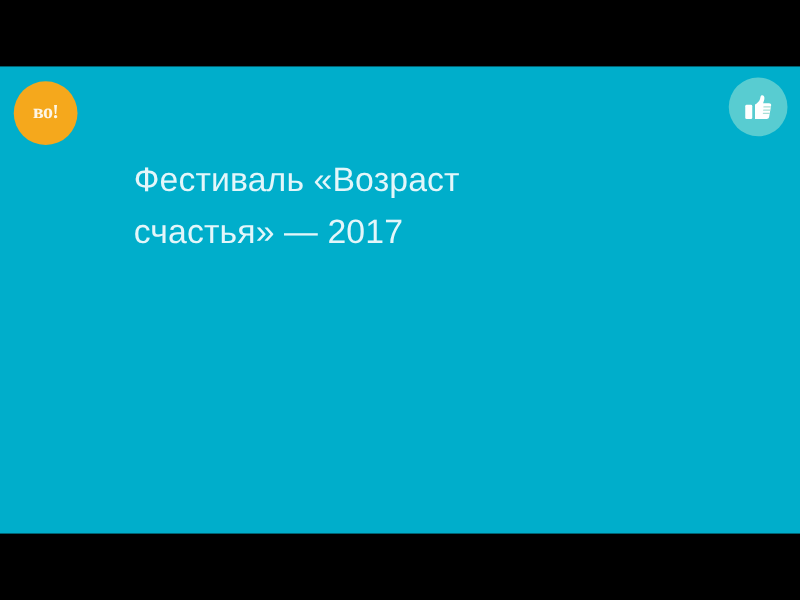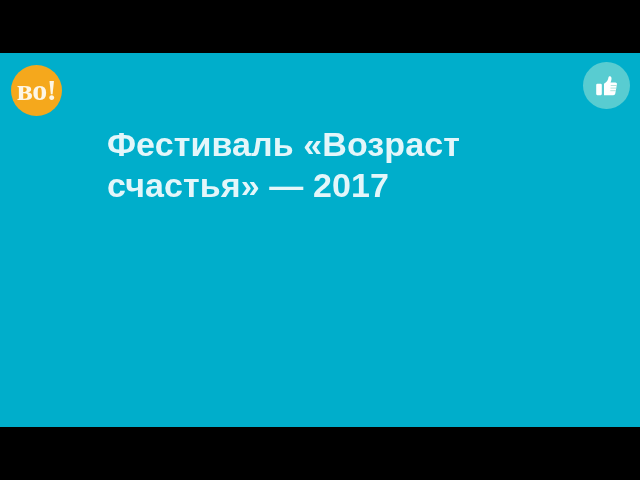--- a/index.html
+++ b/index.html
@@ -53,21 +53,21 @@
     height: 51px;
     border-radius: 50%;
     background: #f5a81c;
     display: flex;
     align-items: center;
     justify-content: center;
   }
   #brand-logo-text {
     font-family: "Liberation Serif", "DejaVu Serif", serif;
     font-weight: 700;
-    font-size: 30px;
+    font-size: 16px;
     line-height: 1;
     color: #fdf6e6;
     letter-spacing: -0.5px;
     transform: translateY(-1px);
     white-space: nowrap;
   }
 
   
   #like-badge {
     position: absolute;
@@ -82,23 +82,23 @@
     justify-content: center;
   }
   #thumbs-up-icon svg { display: block; }
 
   
   #subtitle {
     position: absolute;
     left: 107px;
     top: 71px;
     width: 420px;
-    font-size: 34px;
+    font-size: 27px;
     line-height: 41px;
-    font-weight: 700;
+    font-weight: 400;
     color: #e3f6fa;
     white-space: pre-line;
     letter-spacing: 0.1px;
   }
 
   #headline {
     position: absolute;
     left: 107px;
     top: 222px;
     width: 520px;

